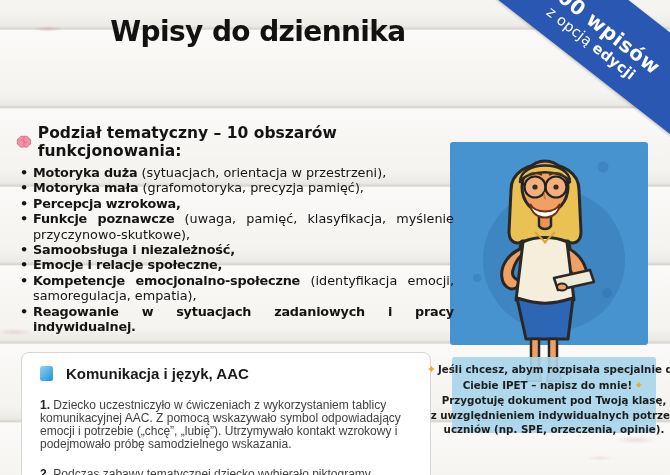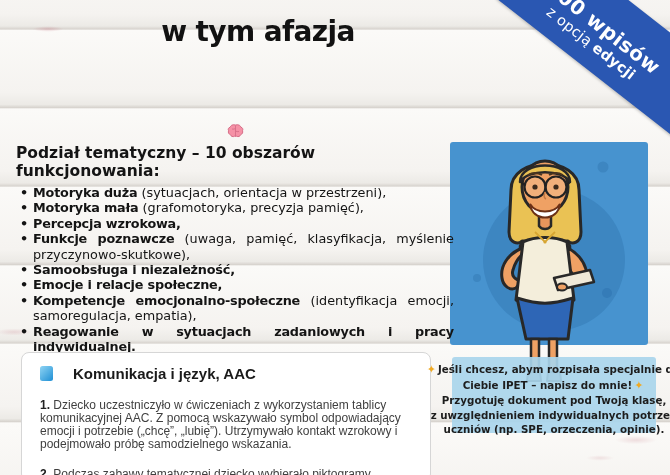--- a/index.html
+++ b/index.html
@@ -31,21 +31,21 @@
     z-index:6;display:flex;align-items:center;justify-content:center;
     box-shadow:0 1px 3px rgba(0,0,0,.25);
   }
   .ribbon-inner{transform:translate(-36px,5px);text-align:center;color:#fff;}
   .ribbon-line1{font-size:20px;font-weight:bold;letter-spacing:.5px;}
   .ribbon-line2{font-size:14.5px;letter-spacing:.3px;}
   .ribbon-line2 b{font-weight:bold;}
 
   
   .topics{position:absolute;left:16px;top:124px;width:438px;z-index:2;}
-  .topics-heading{display:flex;align-items:center;gap:6px;font-weight:bold;font-size:15.5px;flex-direction:column;}
+  .topics-heading{display:flex;align-items:center;gap:6px;font-weight:bold;font-size:15.5px;}
   .topics-list{margin:5px 0 0;padding:0;list-style:none;font-size:12.8px;line-height:15.4px;}
   .topics-list li{padding-left:17px;position:relative;text-align:justify;}
   .topics-list li::before{content:"\2022";position:absolute;left:4px;font-weight:bold;}
   .topics-list b{letter-spacing:-0.2px;}
 
   
   .illo{position:absolute;left:450px;top:142px;width:198px;height:203px;z-index:1;}
   .illo svg{overflow:visible;display:block;}
 
   
@@ -58,32 +58,32 @@
   .cta .cta-line{white-space:nowrap;}
   .sparkle{color:#f0a922;font-size:11px;margin:0 2px;}
 
   
   .card{
     position:absolute;left:21px;top:352px;width:410px;height:130px;
     background:#fff;border:1px solid #d6d6d6;border-radius:8px;
     padding:10px 16px 0 18px;box-sizing:border-box;z-index:2;
     font-family:"Liberation Sans",sans-serif;
   }
-  .card-heading{display:flex;align-items:center;gap:20px;font-weight:bold;
+  .card-heading{display:flex;align-items:center;gap:13px;font-weight:bold;
     font-size:15px;color:#1a1a1a;margin:2px 0 11px;}
   .book-icon{width:13px;height:15px;border-radius:2.5px;flex:0 0 auto;
     background:linear-gradient(135deg,#8fd4f4,#1f8fd4);}
   .card p{margin:17px 0 9px;font-size:12px;line-height:13px;color:#3f3f3f;}
   .card p b{color:#222;}
 </style>
 </head>
 <body>
 
 <div class="title">
-  <div>w tym afazja</div>
+  <div>Wpisy do dziennika</div>
 </div>
 
 <div class="ribbon">
   <div class="ribbon-inner">
     <div class="ribbon-line1">400 wpisów</div>
     <div class="ribbon-line2"><span>z opcją </span><b>edycji</b></div>
   </div>
 </div>
 
 <div class="topics">

